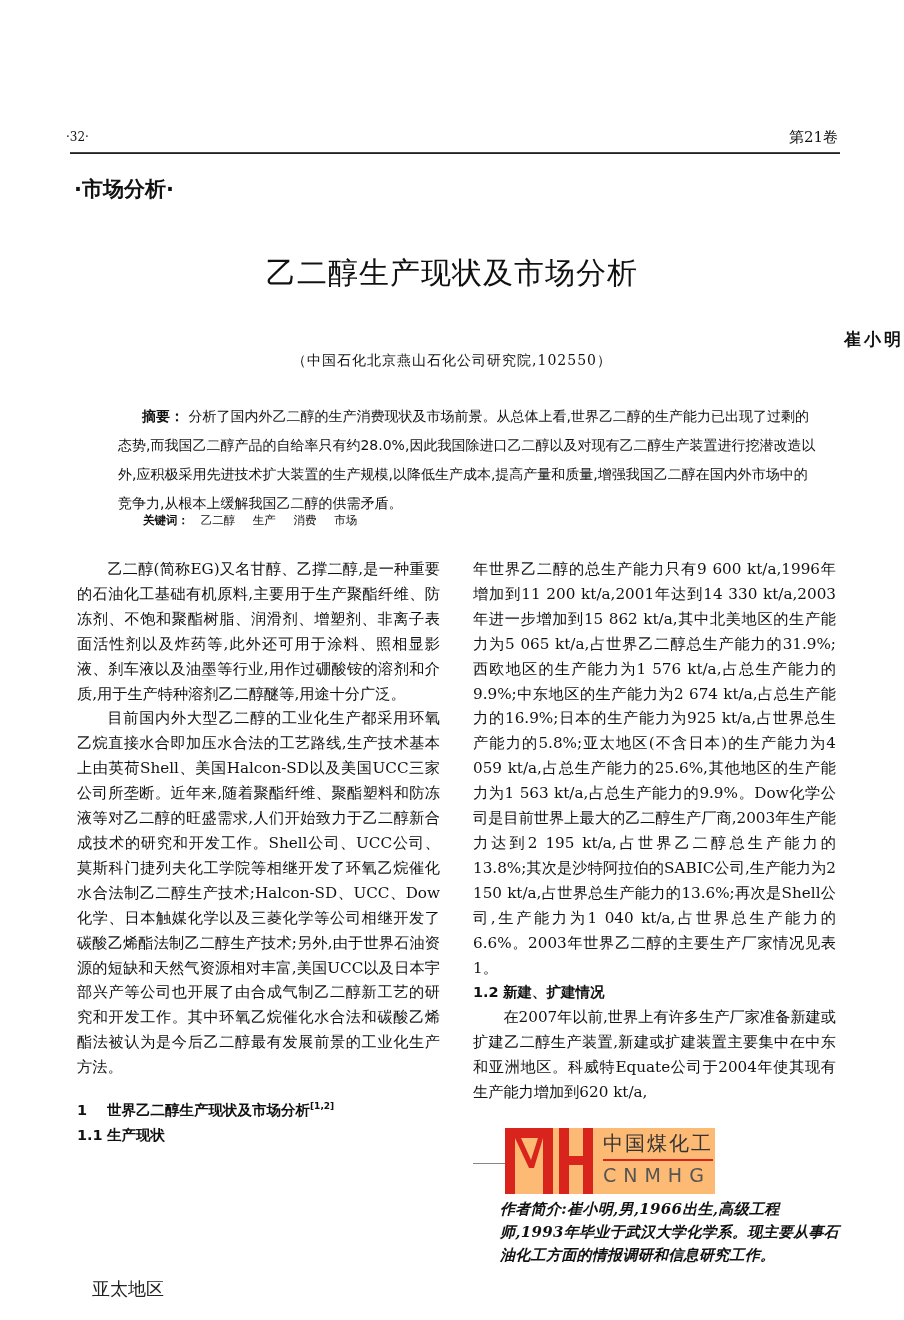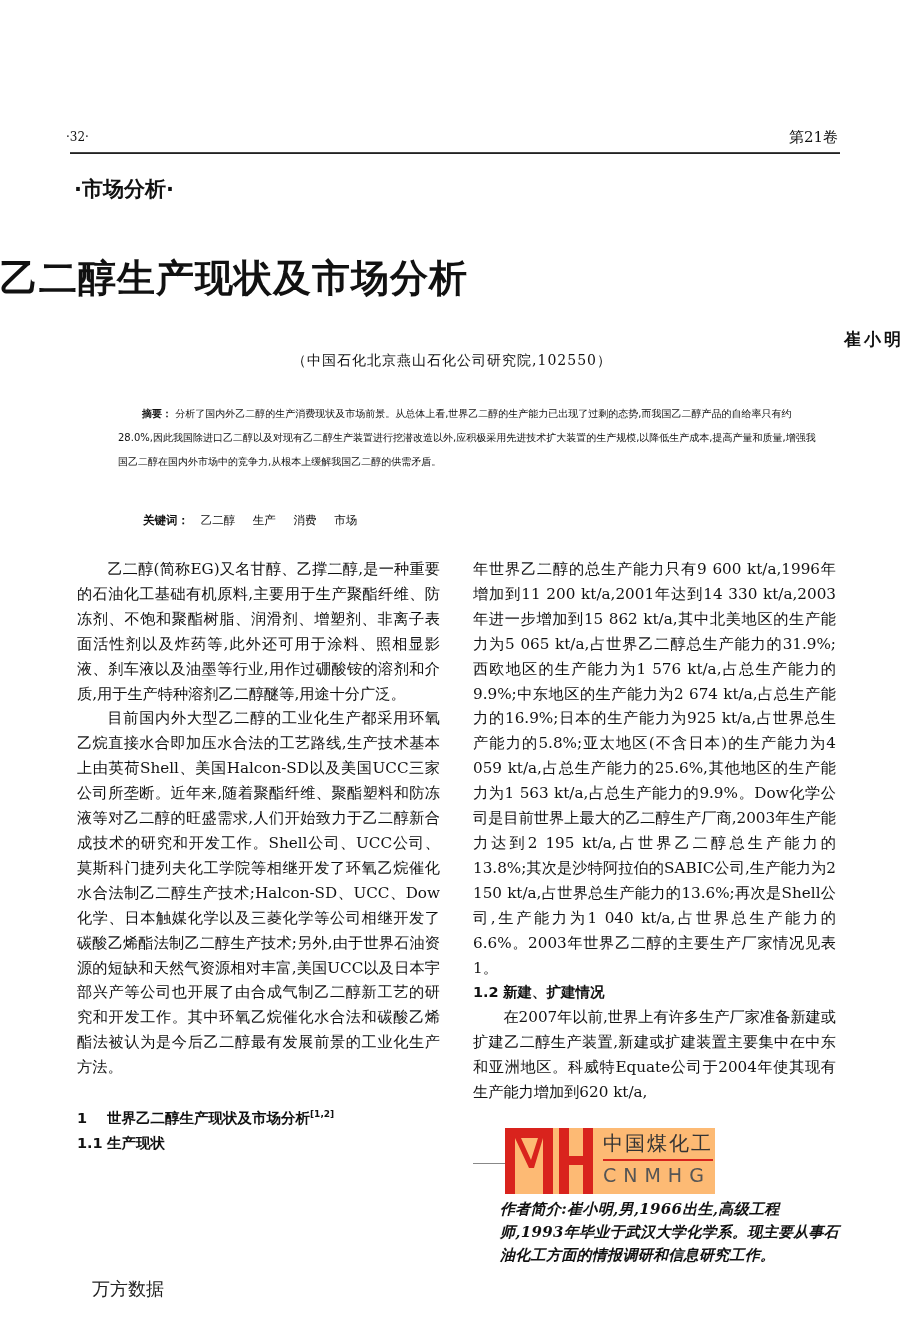--- a/index.html
+++ b/index.html
@@ -5,24 +5,24 @@
   html, body { margin: 0; padding: 0; background: #ffffff; }
   body { width: 904px; height: 1320px; position: relative; overflow: hidden;
          font-family: "DejaVu Serif", "Liberation Serif", serif; color: #111; }
   .abs { position: absolute; }
   .running-head { left: 62px; top: 126px; width: 780px; height: 22px; font-size: 14px; }
   .rh-page { position: absolute; left: 4px; top: 4px; font-size: 12px; }
   .rh-journal { position: absolute; left: 0; right: 0; text-align: center; top: 2px; font-size: 15px; letter-spacing: 9px; }
   .rh-vol { position: absolute; right: 4px; top: 2px; font-size: 15px; font-weight: normal; }
   .rule-top { left: 70px; top: 152px; width: 770px; height: 1px; background: #222; border-top: 1px solid #444; }
   .column-tag { left: 74px; top: 175px; font-size: 21px; font-weight: bold; font-family: "DejaVu Sans", sans-serif; }
-  .title { left: 0; width: 904px; top: 253px; font-size: 38px; letter-spacing: 1px; font-family: "DejaVu Sans", sans-serif; font-weight: bold; }
+  .title { left: 0; width: 904px; top: 253px; text-align: center; font-size: 30px; letter-spacing: 1px; font-family: "DejaVu Sans", sans-serif; font-weight: normal; }
   .author { left: 0; width: 904px; top: 328px; text-align: right; font-size: 17px; letter-spacing: 3px; font-weight: bold; }
   .affil { left: 0; width: 904px; top: 352px; text-align: center; font-size: 14px; letter-spacing: 1px; }
-  .abstract { left: 118px; top: 402px; width: 700px; font-size: 10px; line-height: 24px; font-family: "DejaVu Sans", sans-serif; text-indent: 24px; }
+  .abstract { left: 118px; top: 402px; width: 700px; font-size: 14px; line-height: 29px; font-family: "DejaVu Sans", sans-serif; text-indent: 24px; }
   .abstract b { font-weight: bold; }
   .keywords { left: 143px; top: 513px; font-size: 11.5px; font-family: "DejaVu Sans", sans-serif; }
   .keywords b { font-weight: bold; margin-right: 8px; }
   .keywords span.kw { margin-right: 14px; }
   .col { top: 557px; width: 363px; font-size: 15.2px; line-height: 24.9px; text-align: justify; }
   .col-left { left: 77px; }
   .col-right { left: 473px; }
   .col p { margin: 0; text-indent: 2em; }
   .col p.noindent { text-indent: 0; }
   .h1 { font-weight: bold; font-family: "DejaVu Sans", sans-serif; font-size: 14.5px; margin-top: 12px; }
@@ -62,21 +62,21 @@
   <b>关键词：</b>
   <span class="kw">乙二醇</span>
   <span class="kw">生产</span>
   <span class="kw">消费</span>
   <span class="kw">市场</span>
 </div>
 
 <div class="abs col col-left">
   <p>乙二醇(简称EG)又名甘醇、乙撑二醇,是一种重要的石油化工基础有机原料,主要用于生产聚酯纤维、防冻剂、不饱和聚酯树脂、润滑剂、增塑剂、非离子表面活性剂以及炸药等,此外还可用于涂料、照相显影液、刹车液以及油墨等行业,用作过硼酸铵的溶剂和介质,用于生产特种溶剂乙二醇醚等,用途十分广泛。</p>
   <p>目前国内外大型乙二醇的工业化生产都采用环氧乙烷直接水合即加压水合法的工艺路线,生产技术基本上由英荷Shell、美国Halcon-SD以及美国UCC三家公司所垄断。近年来,随着聚酯纤维、聚酯塑料和防冻液等对乙二醇的旺盛需求,人们开始致力于乙二醇新合成技术的研究和开发工作。Shell公司、UCC公司、莫斯科门捷列夫化工学院等相继开发了环氧乙烷催化水合法制乙二醇生产技术;Halcon-SD、UCC、Dow化学、日本触媒化学以及三菱化学等公司相继开发了碳酸乙烯酯法制乙二醇生产技术;另外,由于世界石油资源的短缺和天然气资源相对丰富,美国UCC以及日本宇部兴产等公司也开展了由合成气制乙二醇新工艺的研究和开发工作。其中环氧乙烷催化水合法和碳酸乙烯酯法被认为是今后乙二醇最有发展前景的工业化生产方法。</p>
-  <div class="h1" style="margin-top:22px">
+  <div class="h1" style="margin-top:14px">
     <span class="h-num">1</span><span>世界乙二醇生产现状及市场分析</span><sup>[1,2]</sup>
   </div>
   <div class="h2">
     <span class="h-num">1.1</span><span>生产现状</span>
   </div>
 </div>
 
 <div class="abs col col-right">
   <p class="noindent">年世界乙二醇的总生产能力只有9 600 kt/a,1996年增加到11 200 kt/a,2001年达到14 330 kt/a,2003年进一步增加到15 862 kt/a,其中北美地区的生产能力为5 065 kt/a,占世界乙二醇总生产能力的31.9%;西欧地区的生产能力为1 576 kt/a,占总生产能力的9.9%;中东地区的生产能力为2 674 kt/a,占总生产能力的16.9%;日本的生产能力为925 kt/a,占世界总生产能力的5.8%;亚太地区(不含日本)的生产能力为4 059 kt/a,占总生产能力的25.6%,其他地区的生产能力为1 563 kt/a,占总生产能力的9.9%。Dow化学公司是目前世界上最大的乙二醇生产厂商,2003年生产能力达到2 195 kt/a,占世界乙二醇总生产能力的13.8%;其次是沙特阿拉伯的SABIC公司,生产能力为2 150 kt/a,占世界总生产能力的13.6%;再次是Shell公司,生产能力为1 040 kt/a,占世界总生产能力的6.6%。2003年世界乙二醇的主要生产厂家情况见表1。</p>
   <div class="h2">
@@ -96,13 +96,13 @@
     <polygon points="10,10 24,40 29,40 38,10 33,10 26,32 16,10" fill="#d9231d"></polygon>
     <rect x="54" y="0" width="10" height="66" fill="#d9231d"></rect>
     <rect x="78" y="0" width="10" height="66" fill="#d9231d"></rect>
     <rect x="54" y="28" width="34" height="9" fill="#d9231d"></rect>
   </svg>
   <span class="logo-cn">中国煤化工</span>
   <div class="logo-line"></div>
   <span class="logo-en">CNMHG</span>
 </div>
 
-<div class="abs watermark">万方数据</div>
+<div class="abs watermark">亚太地区</div>
 
 </body></html>

